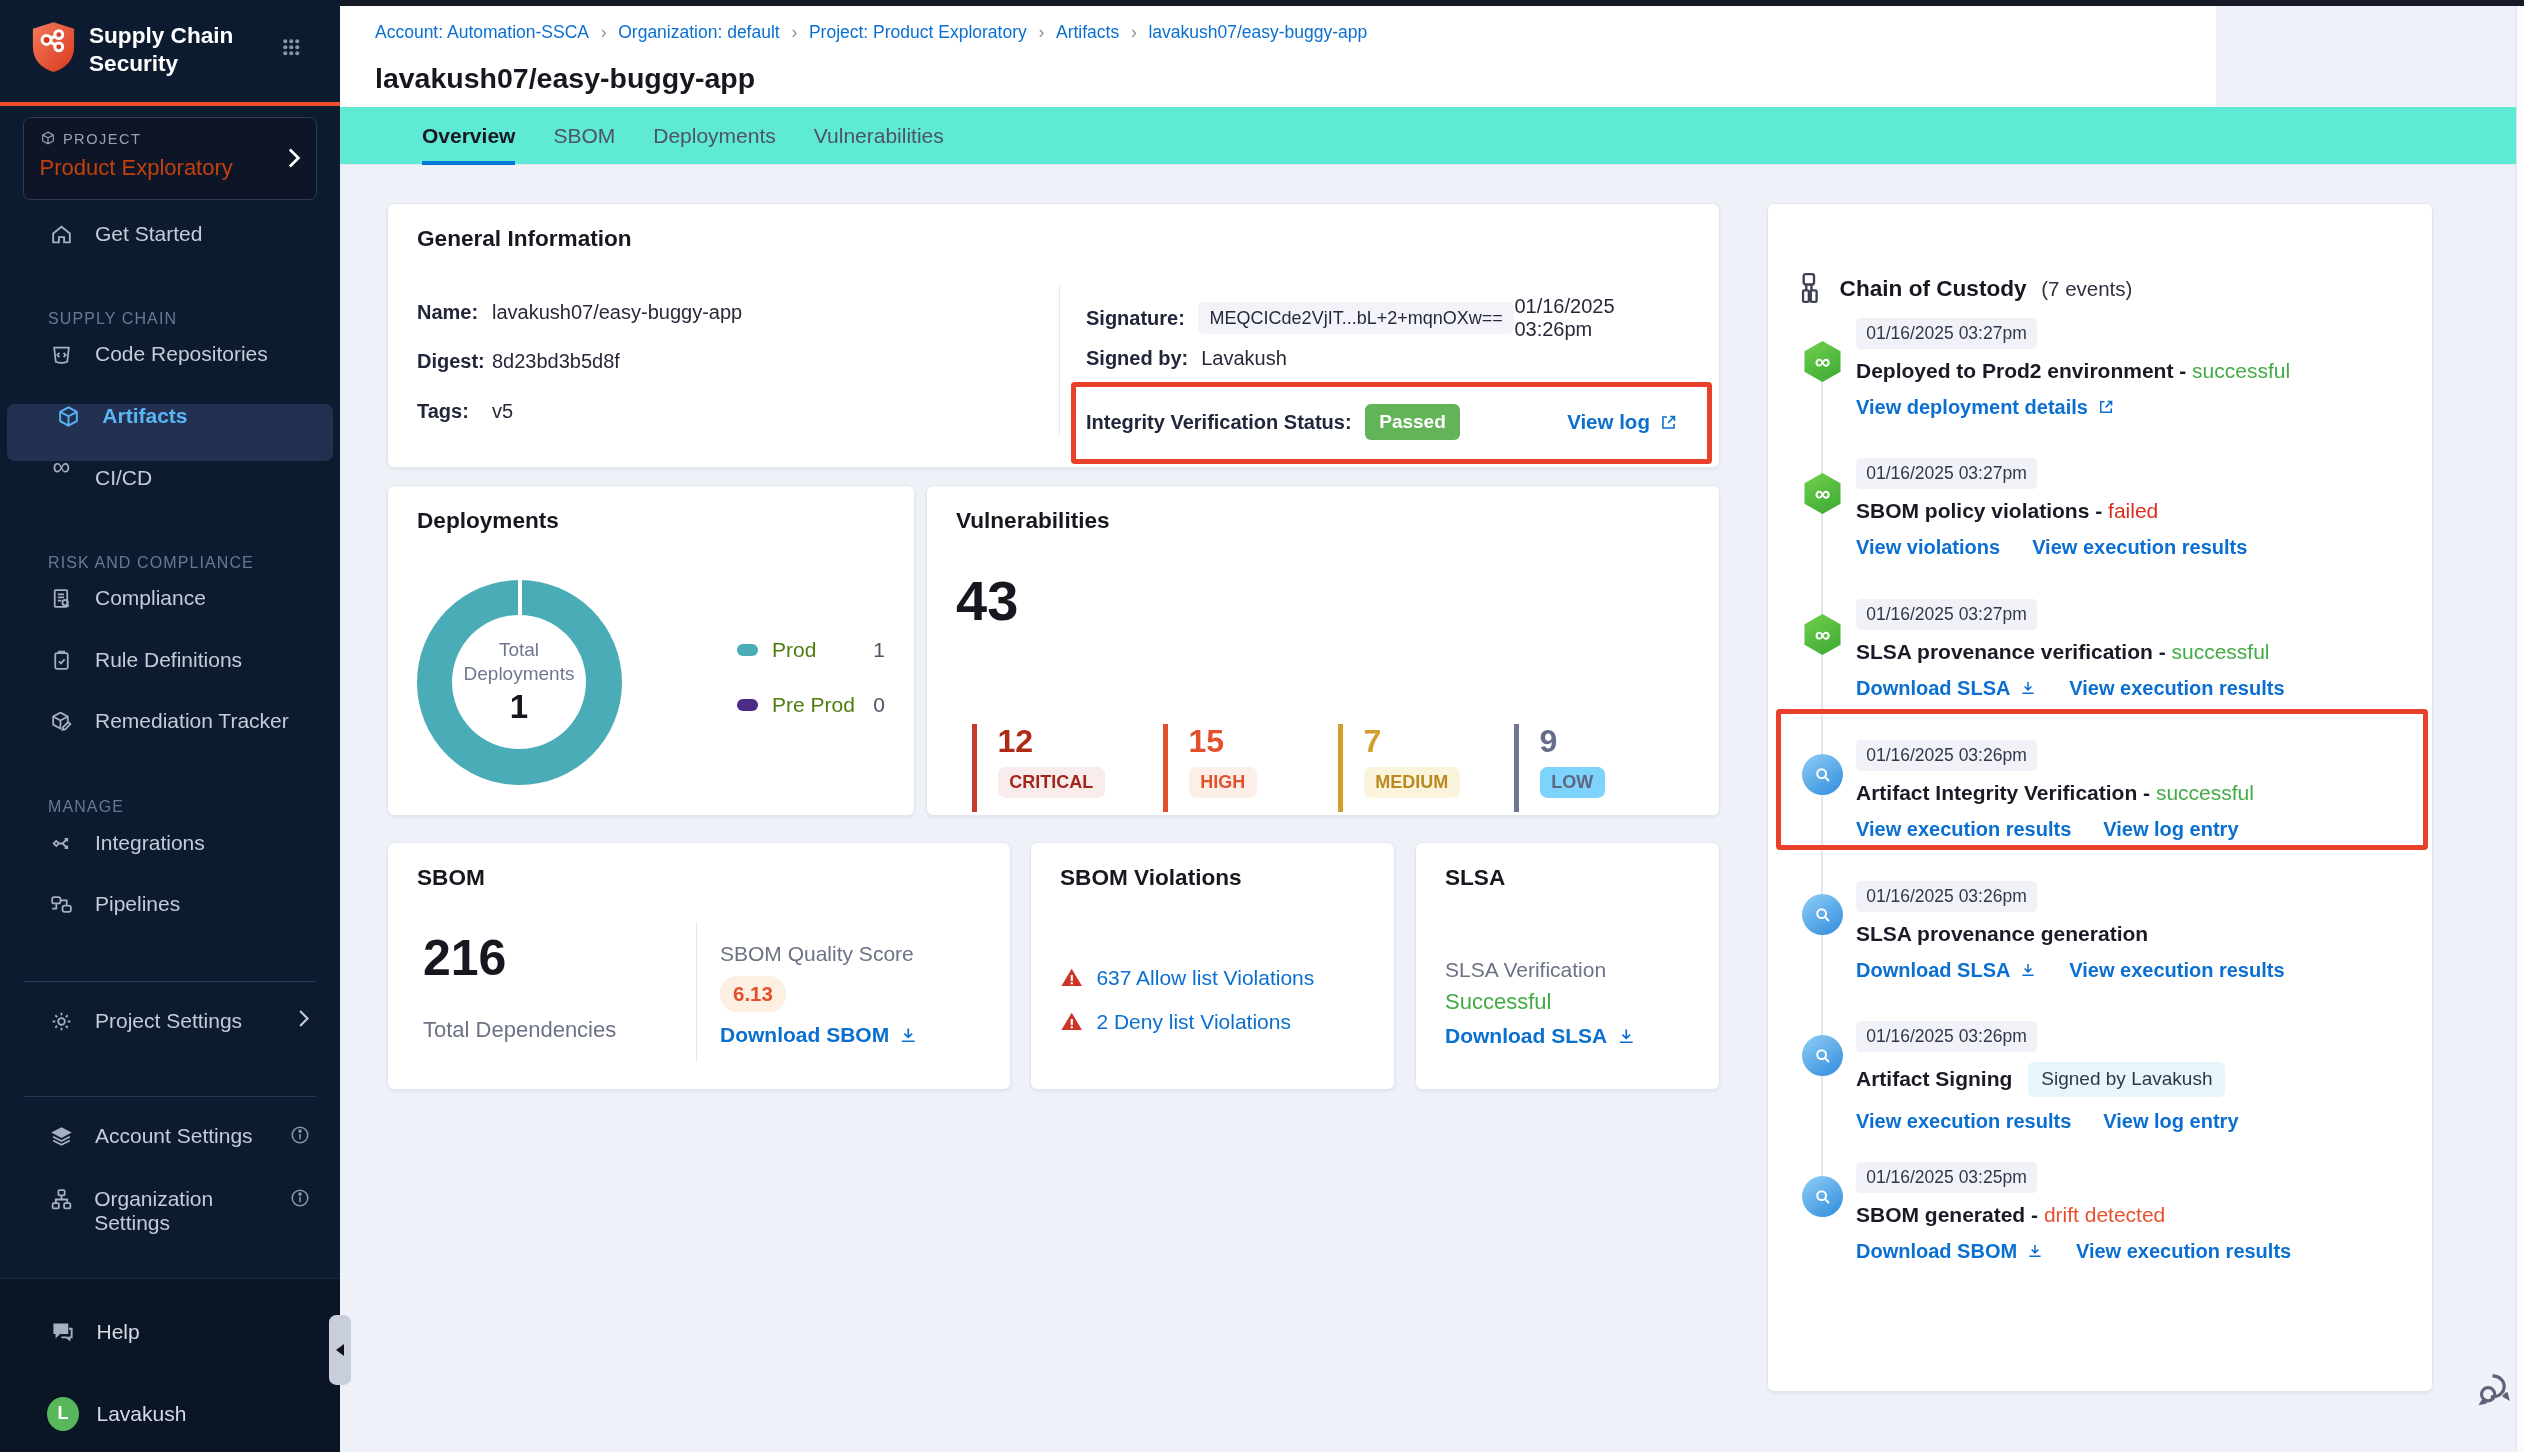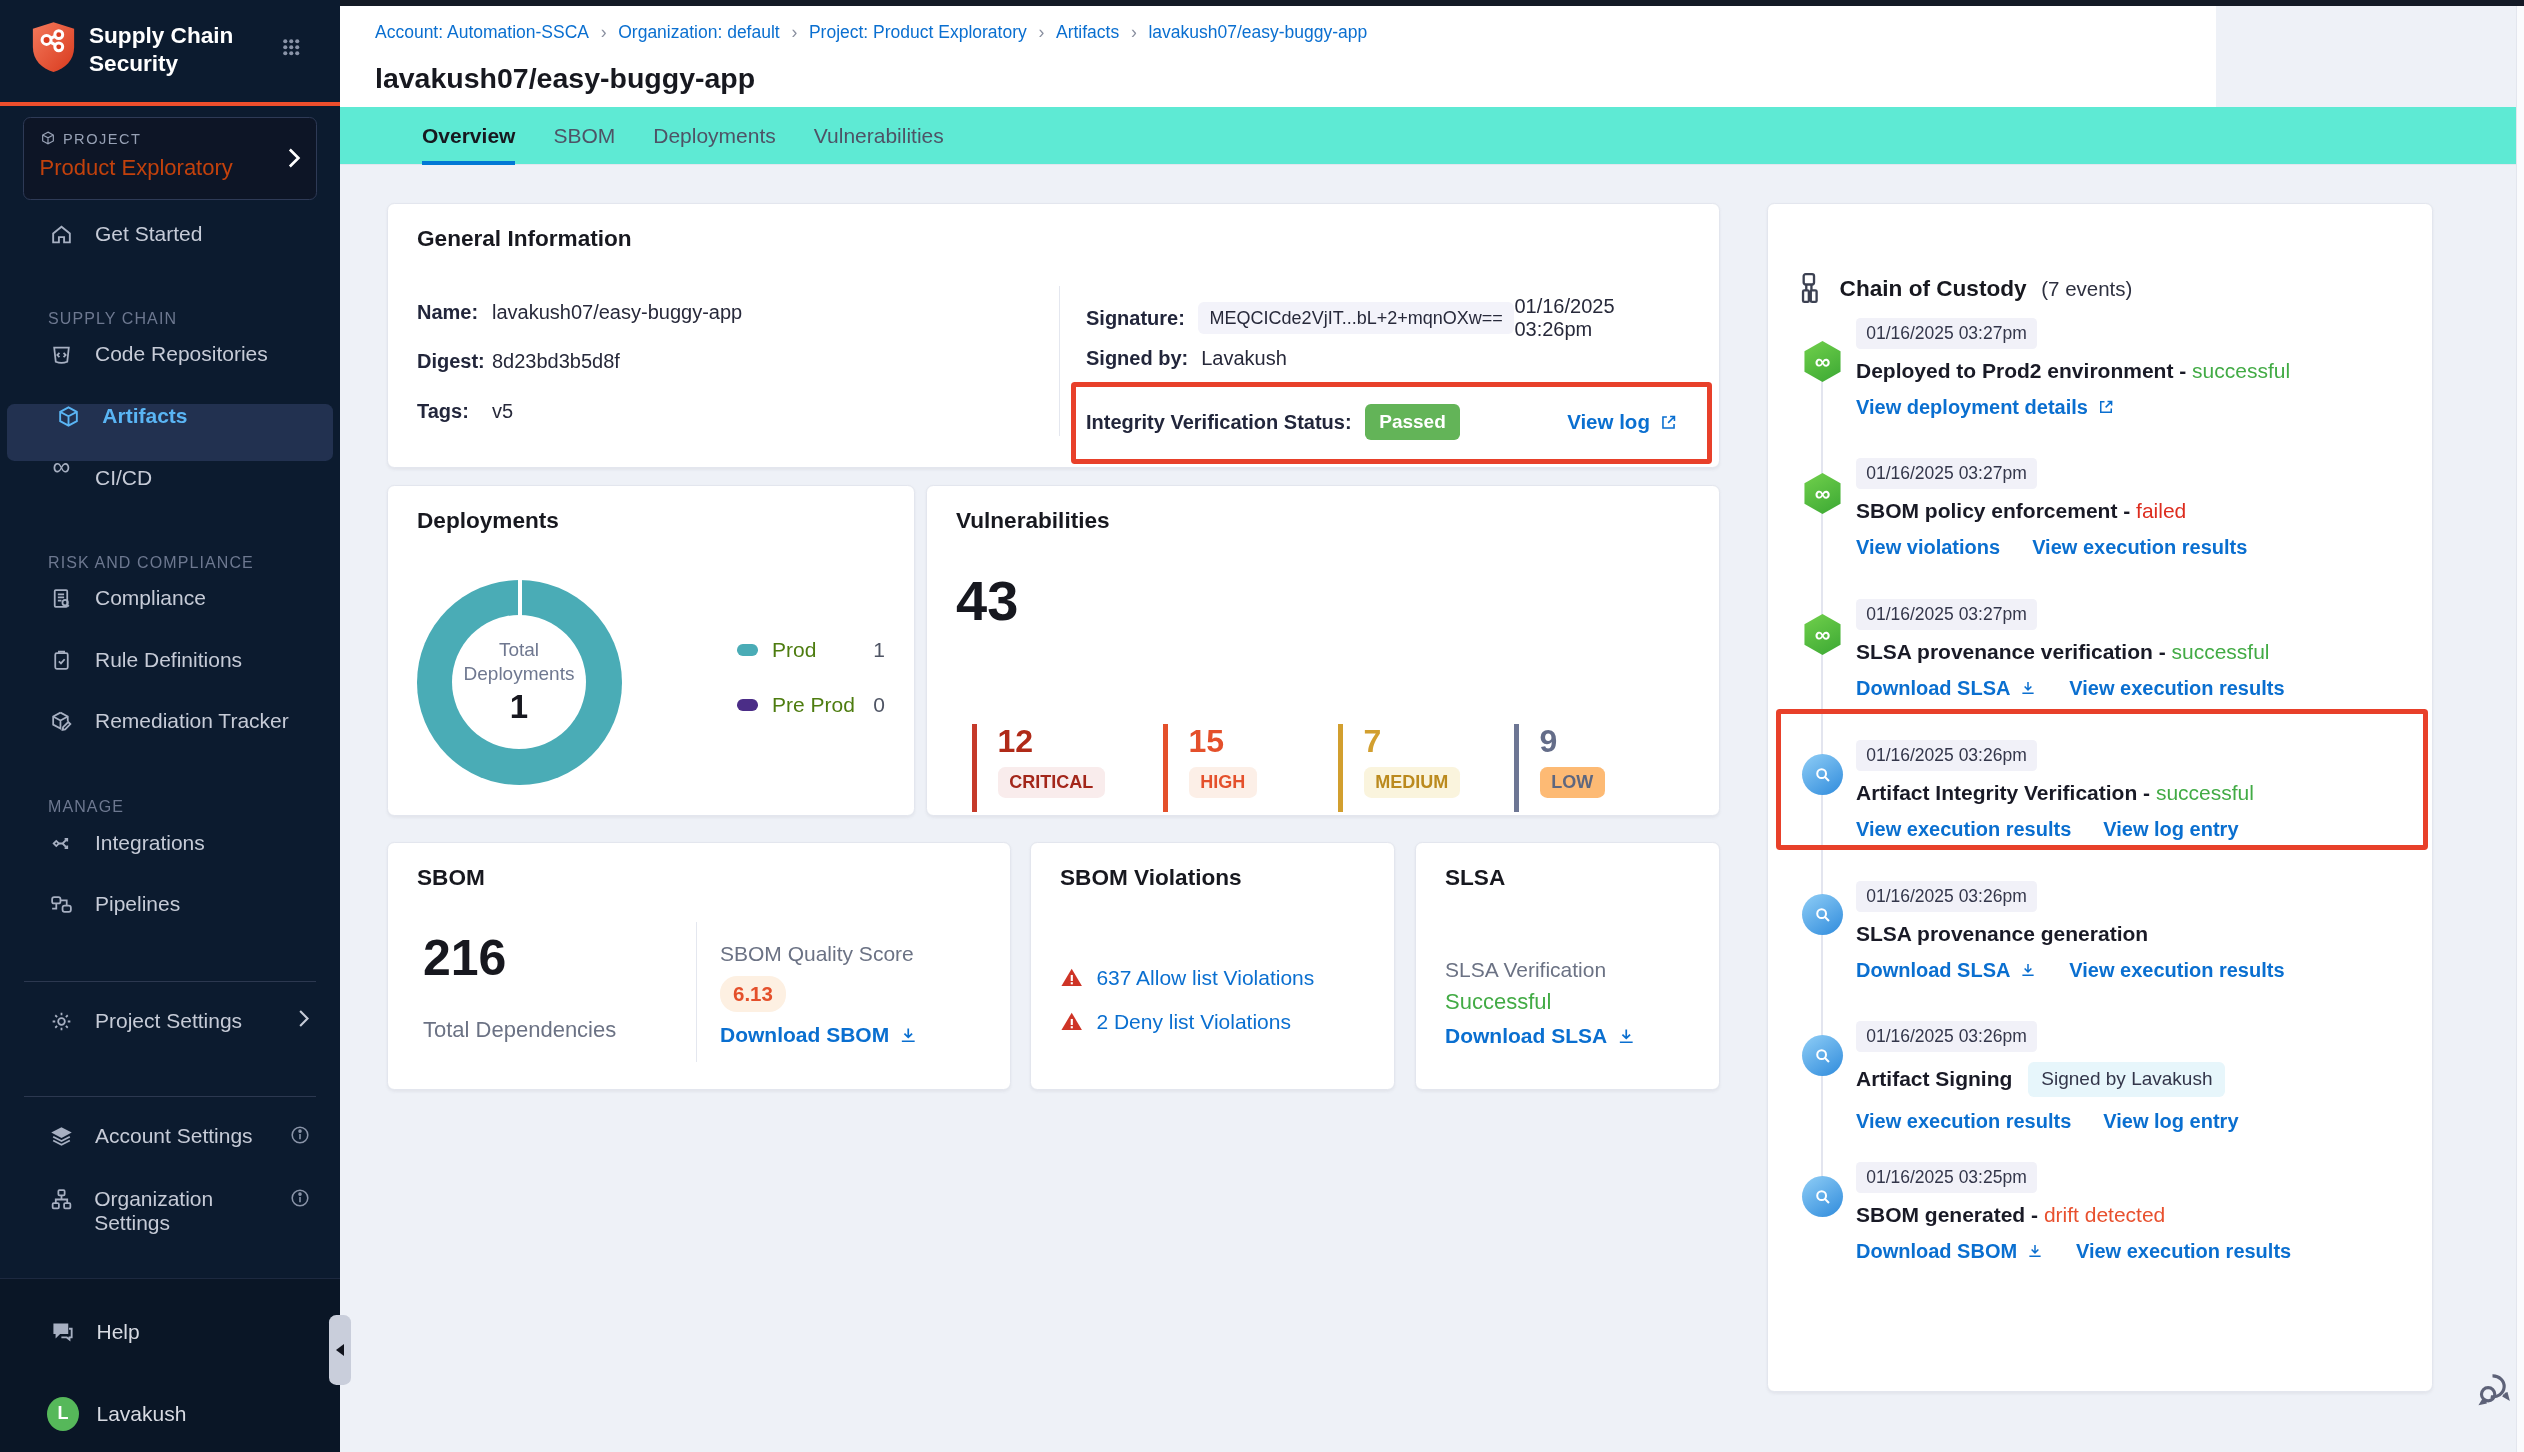--- a/index.html
+++ b/index.html
@@ -93,21 +93,21 @@
   .sev { position:absolute; top:238px; height:88px; border-left:5.8px solid; padding-left:20.5px; }
   .sev-count { font-size:32px; font-weight:bold; line-height:34px; }
   .sev-badge { display:inline-block; margin-top:8.8px; padding:5.1px 11.7px; border-radius:7.3px; font-size:18px; font-weight:bold; }
   .sev-critical { border-color:#c53a2a; } .sev-critical .sev-count { color:#b02a18; }
   .sev-critical .sev-badge { background:#f9ecec; color:#a3261a; }
   .sev-high { border-color:#e4502b; } .sev-high .sev-count { color:#e4502b; }
   .sev-high .sev-badge { background:#fcefe7; color:#e4502b; }
   .sev-medium { border-color:#d29f2f; } .sev-medium .sev-count { color:#d29f2f; }
   .sev-medium .sev-badge { background:#faf4dd; color:#bb8a1e; }
   .sev-low { border-color:#6d7694; } .sev-low .sev-count { color:#646d89; }
-  .sev-low .sev-badge { background:#fdba74; color:#5e677f; }
+  .sev-low .sev-badge { background:#7dd3fc; color:#5e677f; }
 
   
   #card-sbom { left:47px; top:676px; width:624px; height:248px; }
   .sbom-total { position:absolute; left:35px; top:86px; font-size:50px; font-weight:bold; color:#17181f; }
   .sbom-total-label { position:absolute; left:35px; top:174px; font-size:22px; color:#6b7284; }
   .sbom-divider { position:absolute; left:308px; top:79px; width:0.7px; height:140px; background:#e4e7ef; }
   .quality-label { position:absolute; left:332px; top:99px; font-size:21px; color:#6b7284; }
   .quality-badge { position:absolute; left:332px; top:133px; background:#fdf0e2; color:#e4502b; font-size:20.5px; font-weight:bold; border-radius:17px; padding:5.8px 13px; }
   .sbom-download { position:absolute; left:332px; top:180px; }
 
@@ -568,21 +568,21 @@
         </a>
       </div>
     </div>
 
     <div class="ev-icon ev-hex" style="top:269px;">
         <span>∞</span>
       </div>
     <div class="ev" style="top:254px;">
       <span class="ev-date">01/16/2025 03:27pm</span>
       <div class="ev-title">
-        <span>SBOM policy enforcement</span>
+        <span>SBOM policy violations</span>
           <span class="ev-sep"> - </span>
         <span class="st-red">failed</span>
       </div>
       <div class="ev-links">
         <a class="blue-link">
             <span>View violations</span>
           </a>
         <a class="blue-link">
             <span>View execution results</span>
           </a>

